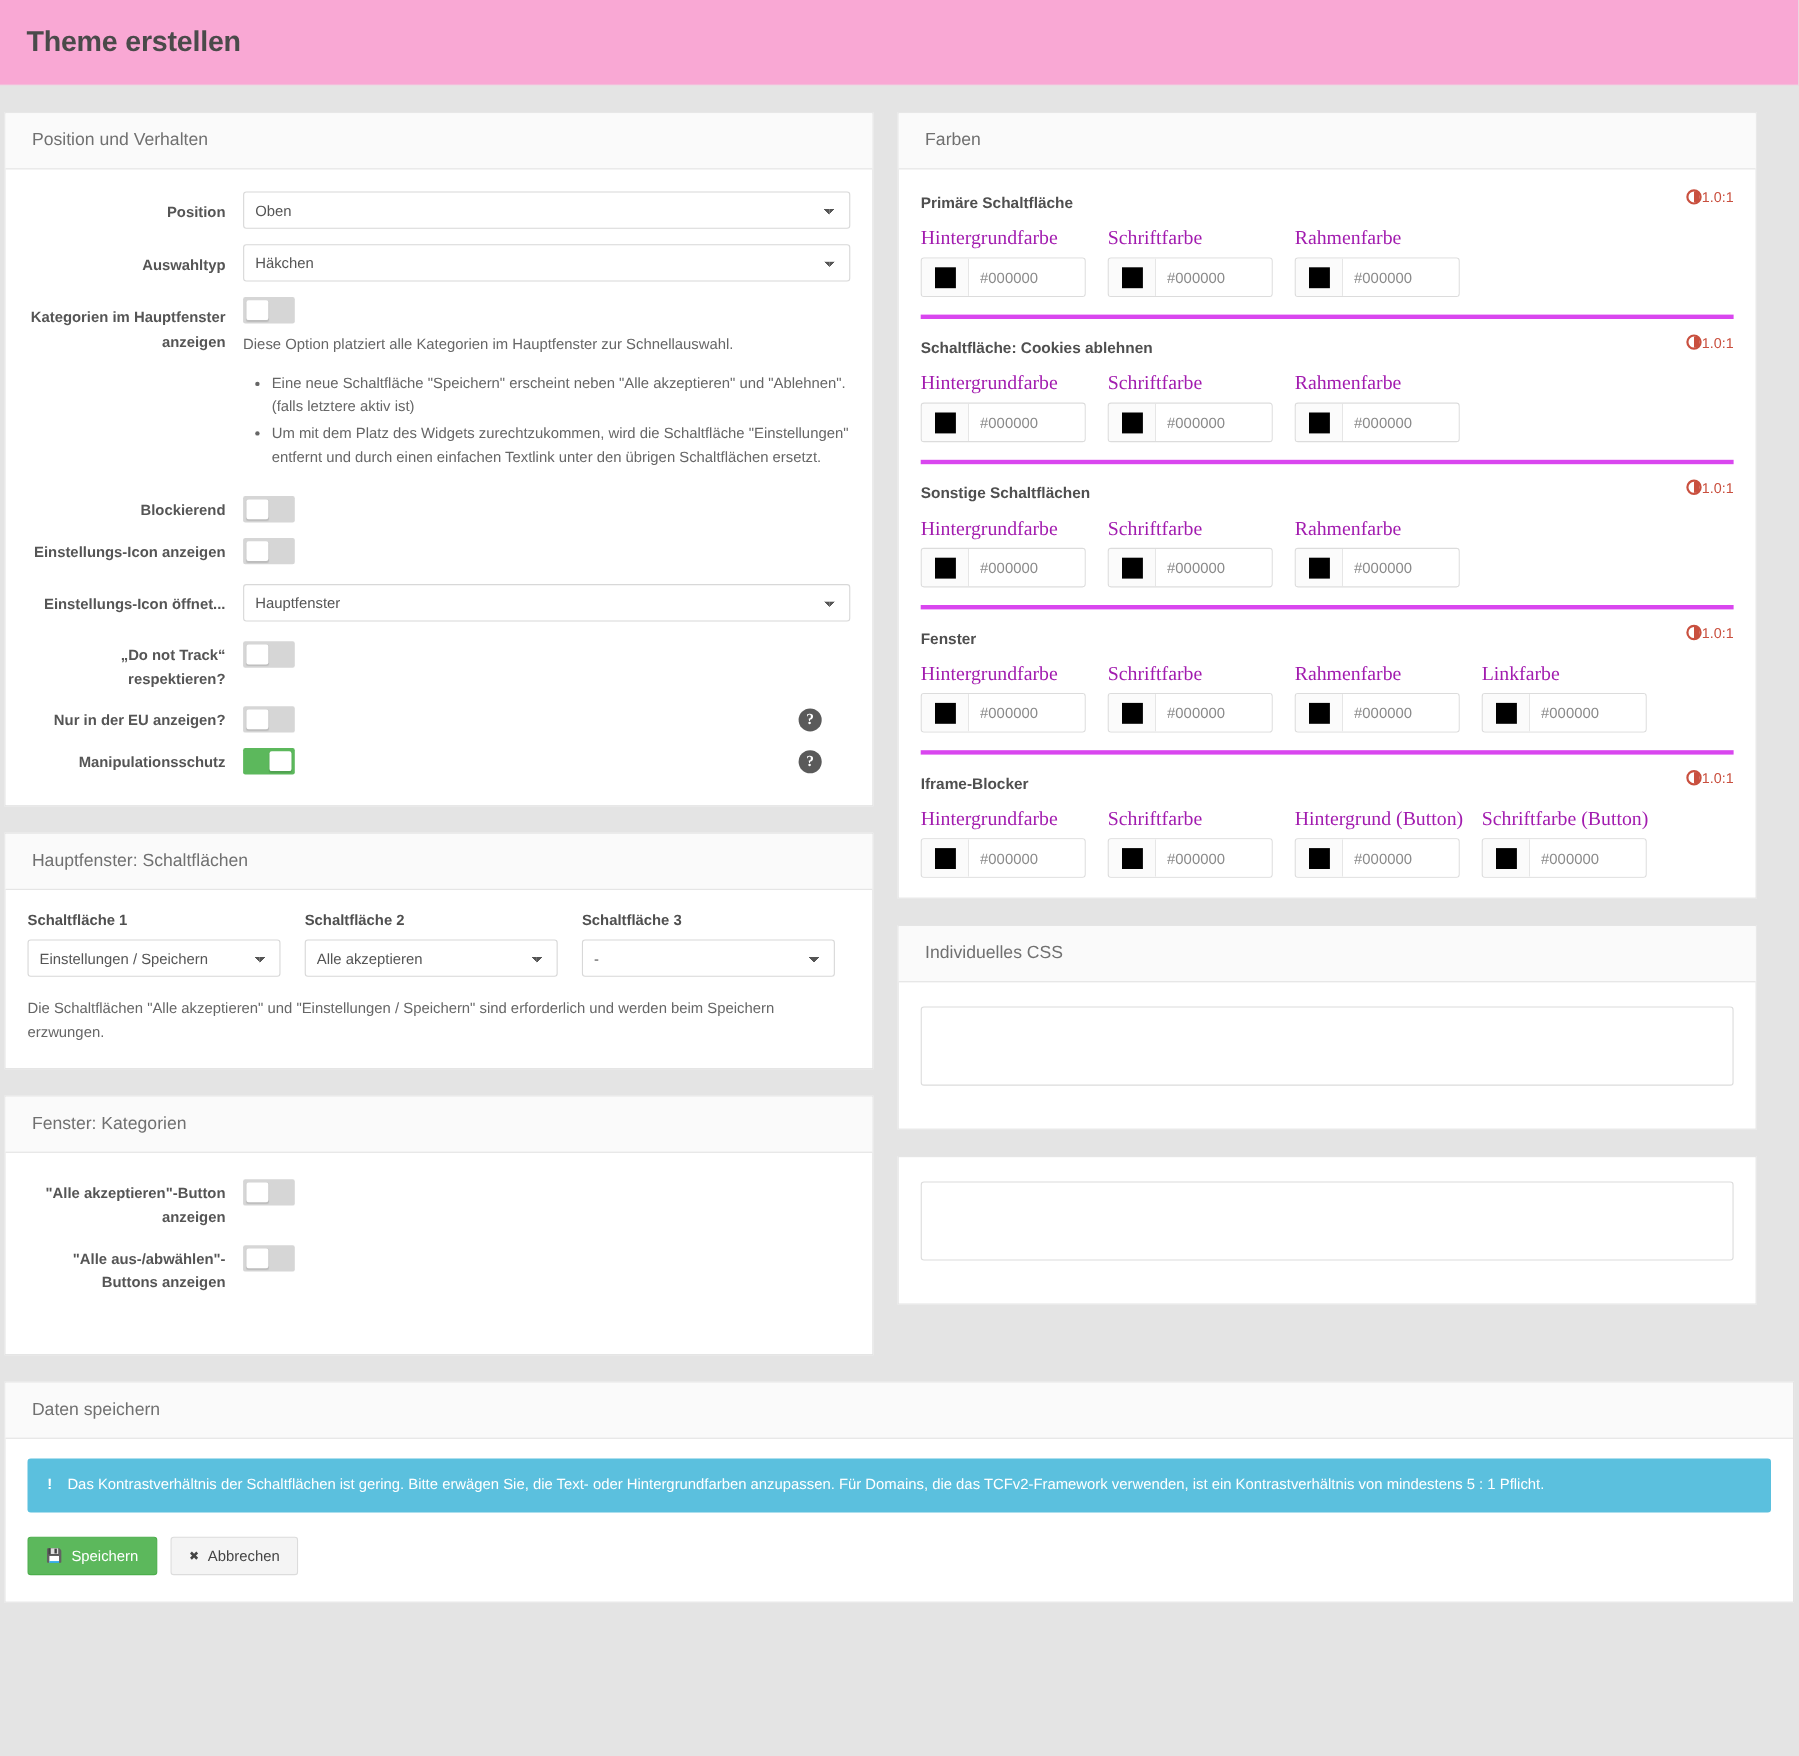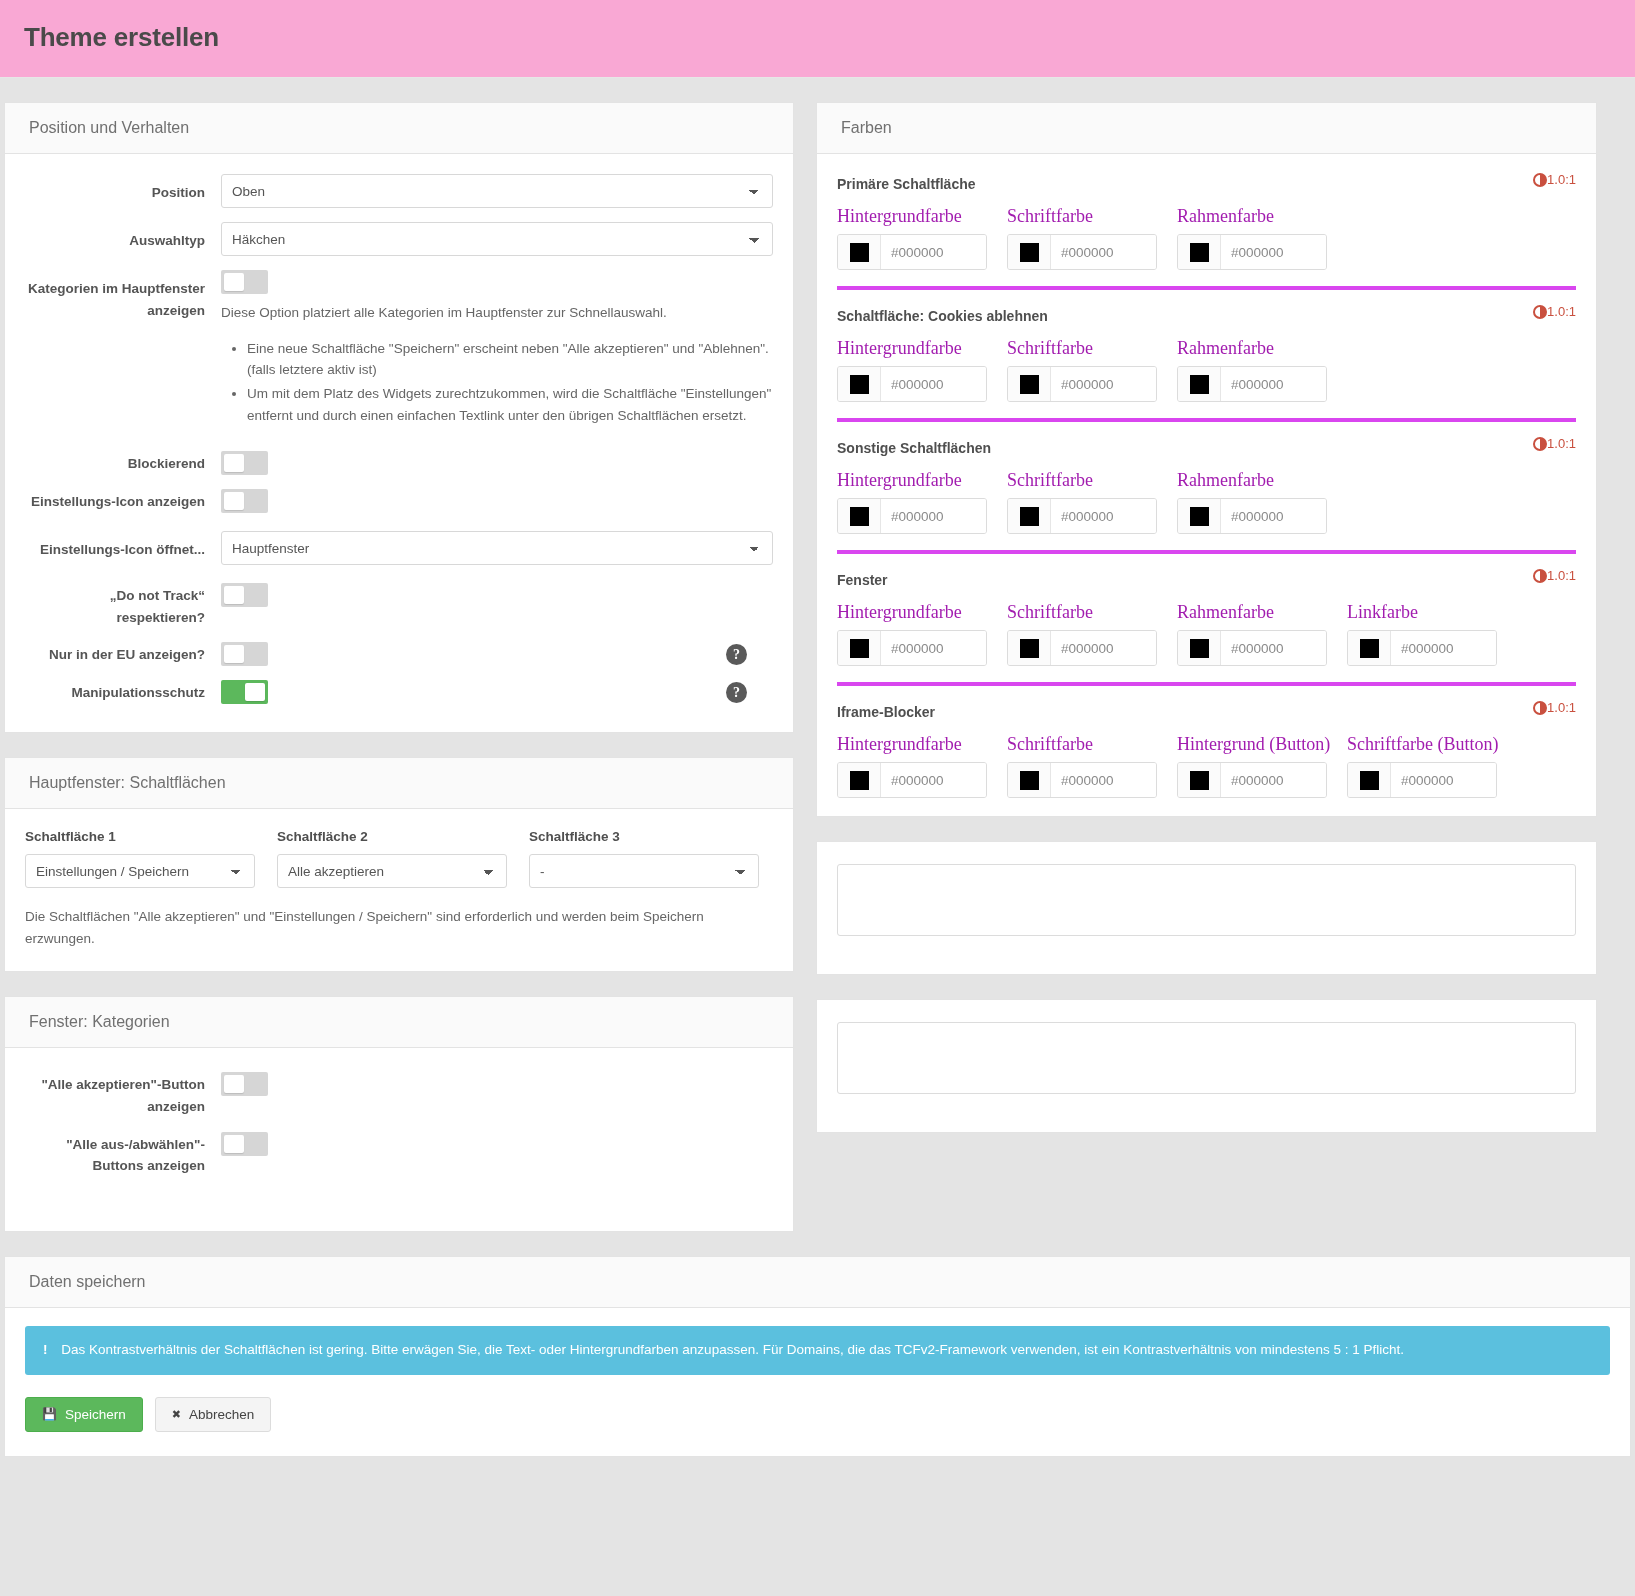--- a/index.html
+++ b/index.html
@@ -163,21 +163,21 @@
     font-size: 14px;
     font-weight: bold;
     color: #4f4f4f;
     margin: 0 0 14px 0;
   }
   .ratio-badge {
     position: absolute;
     right: 0;
     top: 0;
     display: flex;
-    align-items: flex-end;
+    align-items: flex-start;
     gap: 0;
     font-size: 13px;
     color: #c9503f;
   }
   .ratio-icon {
     width: 14px; height: 14px;
     border-radius: 50%;
     border: 2px solid #c9503f;
     background: linear-gradient(to right, #fff 0 50%, #c9503f 50% 100%);
     display: inline-block;
@@ -637,20 +637,21 @@
                 <input class="color-hex" value="#000000" style="">
               </div>
             </div>
           </div>
         </div>
 
       </div>
     </div>
 
     <div class="panel">
+      <div class="panel-head">Individuelles CSS</div>
       <div class="panel-body" style="padding:22px 20px 34px 20px">
         <textarea class="css-area" style=""></textarea>
       </div>
     </div>
 
     <div class="panel">
       <div class="panel-body" style="padding:22px 20px 34px 20px">
         <textarea class="css-area" style=""></textarea>
       </div>
     </div>

